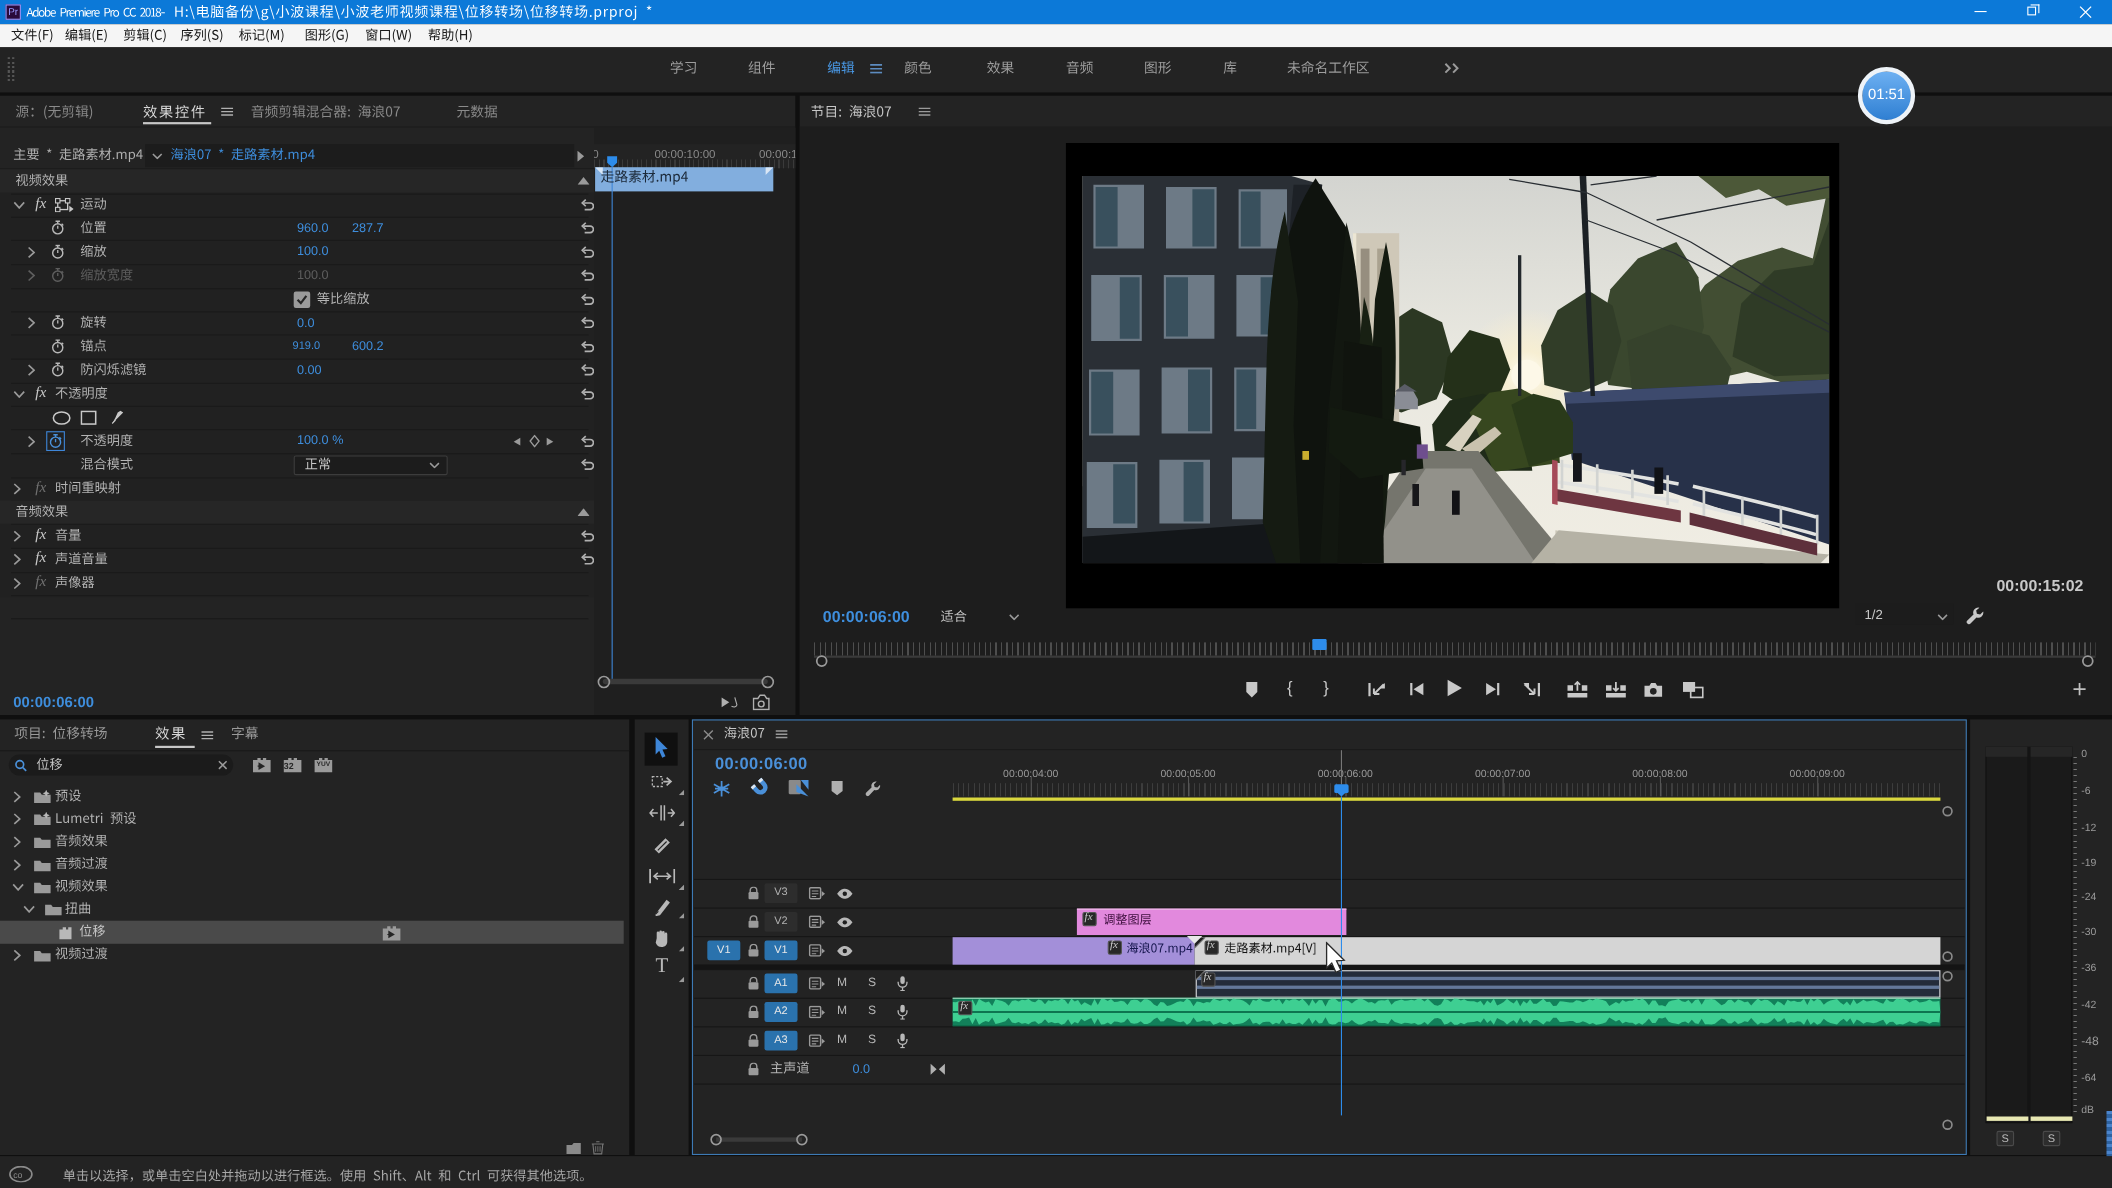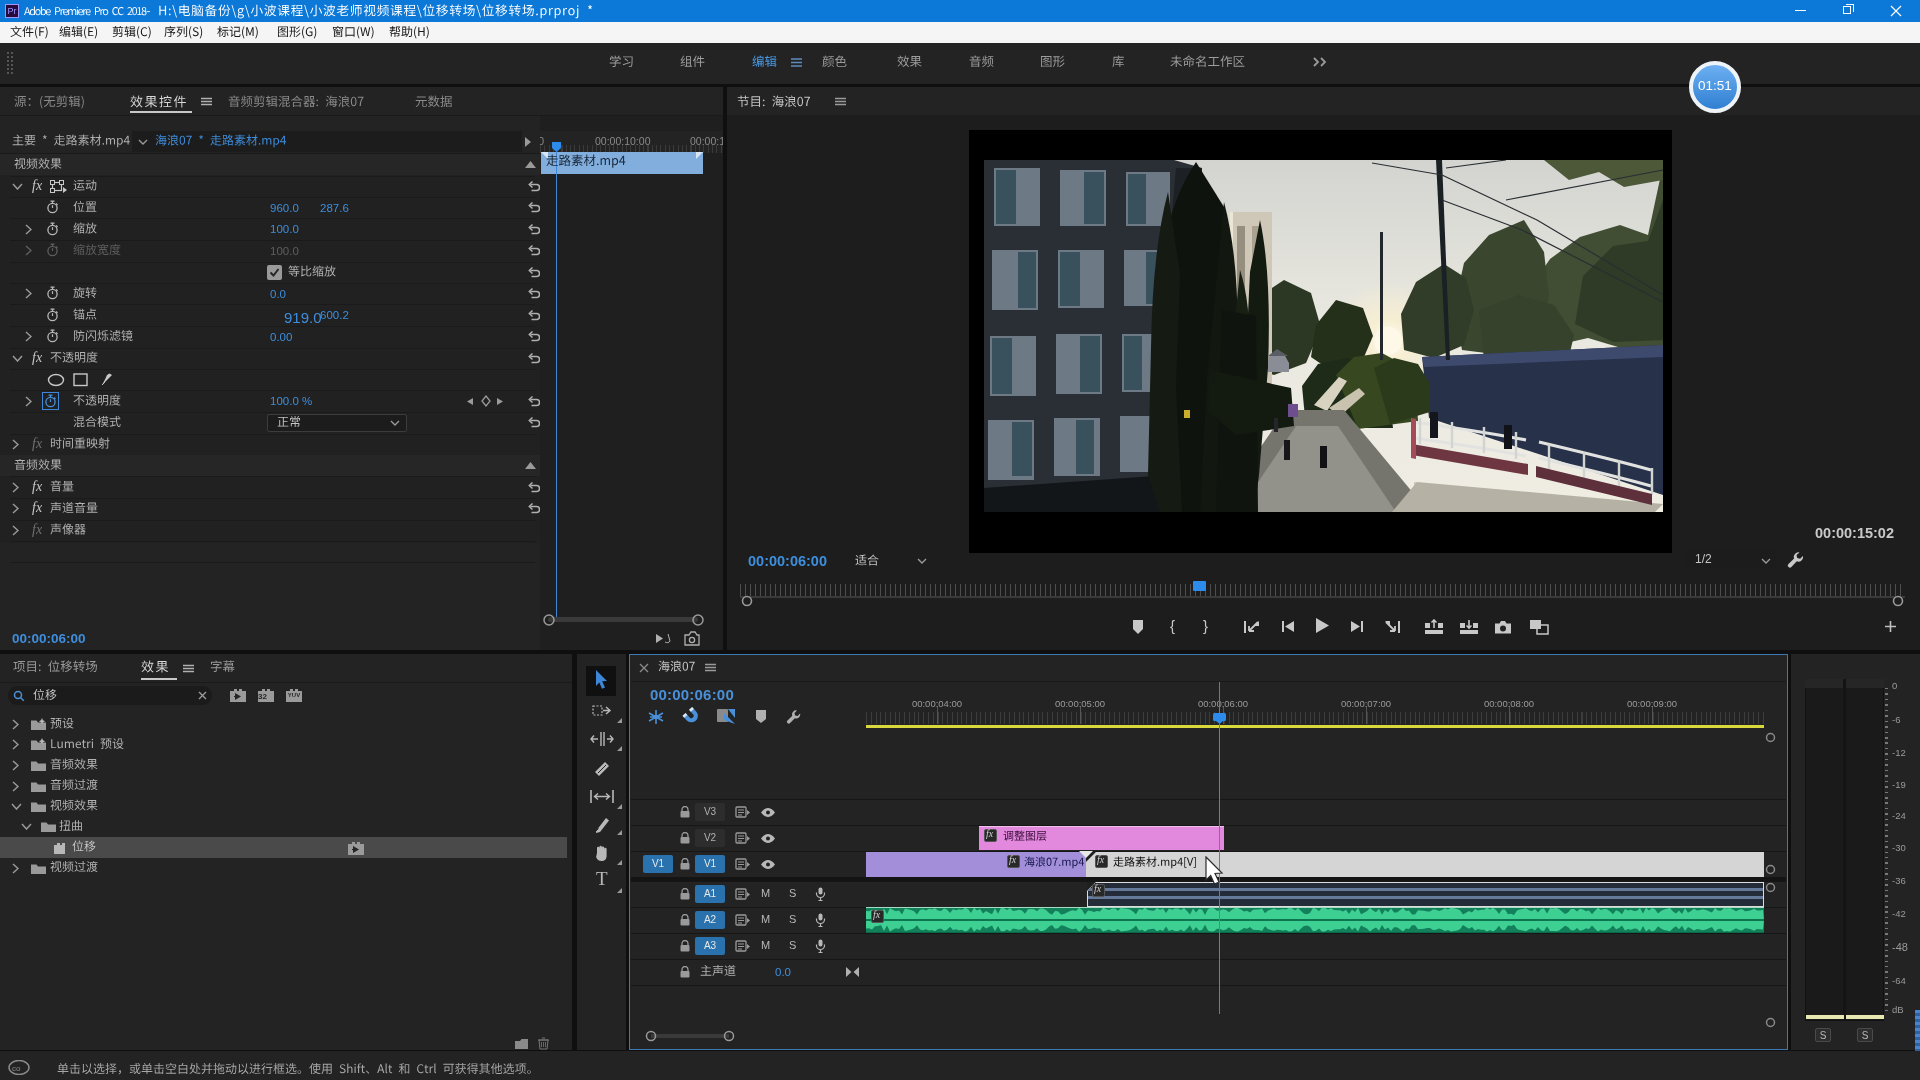--- a/index.html
+++ b/index.html
@@ -232,25 +232,25 @@
 <div class="a" style="left:32px;top:500.0px;font-family:'Liberation Serif',serif;font-style:italic;font-size:14px;color:#c8c8c8">fx</div>
 <svg class="a" style="left:527px;top:502.0px" width="14" height="14">
     <path d="M3.5 4.5h6a3 3 0 0 1 0 6h-5" fill="none" stroke="#b0b0b0" stroke-width="1.5"></path>
     <path d="M5.5 1.5l-3.2 3 3.2 3" fill="none" stroke="#b0b0b0" stroke-width="1.5"></path>
   </svg>
 <svg class="a" style="left:12px;top:524.5px" width="7" height="11">
     <path d="M1 1l5 4.5L1 10" stroke="#9a9a9a" stroke-width="1.5" fill="none"></path>
   </svg>
 <div class="a" style="left:32px;top:521.5px;font-family:'Liberation Serif',serif;font-style:italic;font-size:14px;color:#707070">fx</div>
 <div class="a" style="left:270px;top:202px;font-size:11.5px;color:#3e8edd">960.0</div>
-<div class="a" style="left:320px;top:202px;font-size:11.5px;color:#3e8edd">287.6</div>
+<div class="a" style="left:320px;top:202px;font-size:11.5px;color:#3e8edd">287.7</div>
 <div class="a" style="left:270px;top:223px;font-size:11.5px;color:#3e8edd">100.0</div>
 <div class="a" style="left:270px;top:245px;font-size:11.5px;color:#5e5e5e">100.0</div>
 <div class="a" style="left:270px;top:288px;font-size:11.5px;color:#3e8edd">0.0</div>
-<div class="a" style="left:284px;top:309px;font-size:15px;color:#3e8edd">919.0</div>
+<div class="a" style="left:266px;top:309px;font-size:10px;color:#3e8edd">919.0</div>
 <div class="a" style="left:320px;top:309px;font-size:11.5px;color:#3e8edd">600.2</div>
 <div class="a" style="left:270px;top:331px;font-size:11.5px;color:#3e8edd">0.00</div>
 <div class="a" style="left:270px;top:395px;font-size:11.5px;color:#3e8edd">100.0 %</div>
 
 <div class="a" style="left:540px;top:116px;width:183px;height:534px;background:#1f1f1f"></div>
 <div class="a" style="left:540px;top:131px;width:183px;height:22px;background:#232323"></div>
 <div class="a" style="left:540px;top:145px;width:183px;height:8px;background:repeating-linear-gradient(90deg,#3a3a3a 0 1px,transparent 1px 4.3px)"></div>
 <div class="a" style="left:540px;top:135px;width:183px;height:11px;overflow:hidden;color:#8a8a8a;font-size:10.5px">
     <span class="a" style="left:-25px">:05:00</span>
     <span class="a" style="left:55px">00:00:10:00</span>

